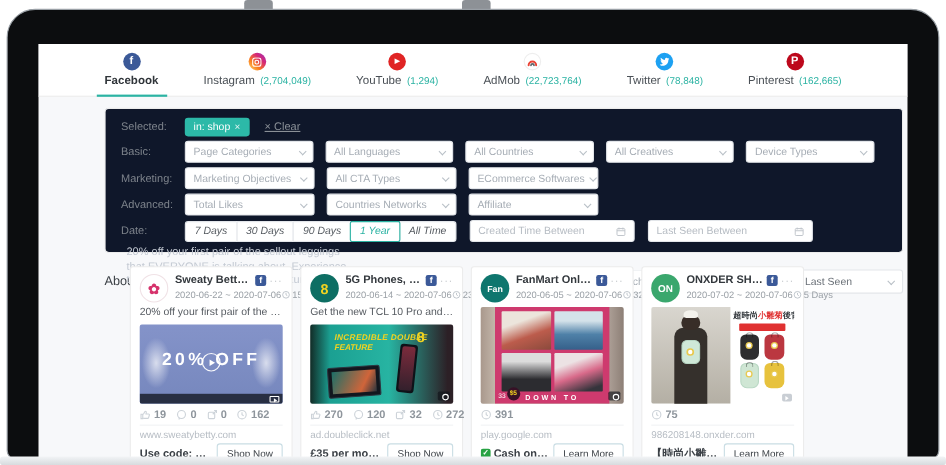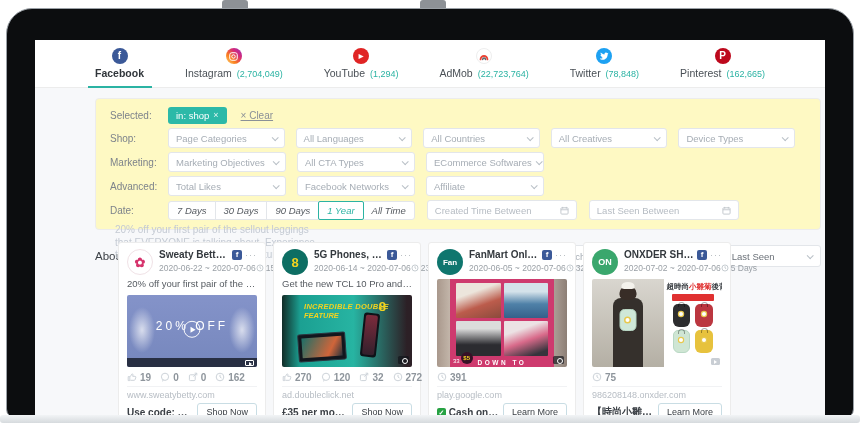--- a/index.html
+++ b/index.html
@@ -15,21 +15,21 @@
   
   .tabbar{height:48px;background:#fff;border-bottom:1px solid #ececec;display:flex;align-items:center;justify-content:space-between;padding:0 60px;}
   .tab{position:relative;height:48px;display:flex;flex-direction:column;align-items:center;justify-content:center;gap:3px;cursor:pointer;}
   .ticon{width:16px;height:16px;border-radius:50%;display:flex;align-items:center;justify-content:center;color:#fff;font-size:10px;font-weight:bold;line-height:16px;}
   .tlabel{font-size:10.5px;color:#4a5056;white-space:nowrap;}
   .tcount{font-size:9px;color:#2bb3a3;margin-left:2px;}
   .tab.active .tlabel{color:#30353a;font-weight:bold;}
   .tab.active .underline{position:absolute;bottom:0;left:50%;transform:translateX(-50%);width:64px;height:2px;background:#2bb3a3;}
 
   
-  .panel{margin:10px 0 15px 60px;width:726px;background:#fef9c3;border:1px solid #ececec;border-radius:4px;padding:5px 14px 7px;}
+  .panel{margin:10px 0 15px 60px;width:726px;background:#0f172a;border:1px solid #ececec;border-radius:4px;padding:5px 14px 7px;}
   .frow{display:flex;align-items:center;min-height:22px;padding:2px 0;}
   .flabel{width:58px;font-size:10px;color:#7d838b;flex:none;}
   .chip{display:inline-flex;align-items:center;gap:4px;background:#2cb9a8;color:#fff;font-size:9.5px;padding:3px 8px;border-radius:3px;cursor:pointer;}
   .chip .x{opacity:.85;font-size:9px;}
   .clear{font-size:10px;color:#8a9097;margin-left:14px;cursor:pointer;text-decoration:underline;}
   .dd{display:flex;align-items:center;justify-content:space-between;width:118px;height:20px;border:1px solid #e3e6ea;border-radius:3px;background:#fff;color:#a6adb5;font-size:9.5px;padding:0 7px;margin-right:11px;cursor:pointer;white-space:nowrap;overflow:hidden;}
   .caret{width:5px;height:5px;border-right:1.3px solid #b9c0c7;border-bottom:1.3px solid #b9c0c7;transform:rotate(45deg) translateY(-1px);flex:none;margin-left:4px;}
   .seg{display:flex;}
   .segbtn{font-size:9.5px;color:#565b61;background:#fff;border:1px solid #e3e6ea;padding:3px 8px;margin-left:-1px;cursor:pointer;white-space:nowrap;font-style:italic;}
   .segbtn:first-child{border-radius:3px 0 0 3px;margin-left:0;}
@@ -72,21 +72,21 @@
   .sicon{flex:none;}
   .domain{margin-top:3px;padding-top:3px;border-top:1px solid #f1f2f4;font-size:9px;color:#b7bdc4;white-space:nowrap;overflow:hidden;text-overflow:ellipsis;}
   .hlrow{margin-top:3px;display:flex;align-items:center;gap:4px;}
   .headline{flex:1;min-width:0;font-size:10px;font-weight:bold;color:#3b4046;white-space:nowrap;overflow:hidden;text-overflow:ellipsis;}
   .ctabtn{flex:none;background:#fff;border:1px solid #c9dde4;border-radius:3px;font-size:9px;color:#3b4046;padding:3px 8px;cursor:pointer;white-space:nowrap;}
   .chk{display:inline-block;width:9px;height:9px;background:#27a243;border-radius:2px;color:#fff;font-size:7px;line-height:9px;text-align:center;vertical-align:1px;}
 
   
   .img1{background:linear-gradient(#8493c9,#7687bd);}
   .blob{position:absolute;width:26px;height:46px;top:12px;background:radial-gradient(closest-side,rgba(255,255,255,.7),rgba(255,255,255,0));}
-  .img1 .promo{position:absolute;left:0;right:0;top:24px;text-align:center;color:#fff;font-weight:normal;font-size:12px;letter-spacing:3px;}
+  .img1 .promo{position:absolute;left:0;right:0;top:24px;text-align:center;color:#fff;font-weight:bold;font-size:16px;letter-spacing:3px;}
   .playc{position:absolute;left:50%;top:50%;transform:translate(-50%,-60%);width:17px;height:17px;border:1.5px solid rgba(255,255,255,.95);border-radius:50%;}
   .playc::after{content:"";position:absolute;left:6px;top:4.5px;border-left:5px solid #fff;border-top:3.5px solid transparent;border-bottom:3.5px solid transparent;}
   .vbar{position:absolute;left:0;right:0;bottom:0;height:9px;background:rgba(18,22,32,.78);}
   .vexp{position:absolute;right:3px;bottom:1.5px;width:9px;height:6px;border:1px solid #fff;border-radius:1px;}
   .vexp::after{content:"";position:absolute;right:1px;top:1px;border-top:2px solid transparent;border-bottom:2px solid transparent;border-left:3px solid #fff;}
 
   
   .img2{background:linear-gradient(90deg,#122c27 0%,#1ba092 14%,#27b4a2 55%,#2c2026 96%);}
   .img2 .yel1{position:absolute;left:22px;top:7px;color:#f2d320;font-weight:bold;font-style:italic;font-size:7.5px;letter-spacing:.3px;}
   .img2 .yel2{position:absolute;left:22px;top:16px;color:#f2d320;font-weight:bold;font-style:italic;font-size:7.5px;}
@@ -196,21 +196,21 @@
     <div class="panel">
       <div class="frow">
         <span class="flabel">Selected:</span>
         <span class="chip">
             <span>in: shop</span>
             <span class="x">×</span>
           </span>
         <span class="clear">× Clear</span>
       </div>
       <div class="frow">
-        <span class="flabel">Shop:</span>
+        <span class="flabel">Basic:</span>
         <span class="dd">
             <span>Page Categories</span>
             <span class="caret"></span>
           </span>
         <span class="dd">
             <span>All Languages</span>
             <span class="caret"></span>
           </span>
         <span class="dd">
             <span>All Countries</span>
@@ -240,21 +240,21 @@
             <span class="caret"></span>
           </span>
       </div>
       <div class="frow">
         <span class="flabel">Advanced:</span>
         <span class="dd">
             <span>Total Likes</span>
             <span class="caret"></span>
           </span>
         <span class="dd">
-            <span>Facebook Networks</span>
+            <span>Countries Networks</span>
             <span class="caret"></span>
           </span>
         <span class="dd">
             <span>Affiliate</span>
             <span class="caret"></span>
           </span>
       </div>
       <div class="frow">
         <span class="flabel">Date:</span>
         <span class="seg">

